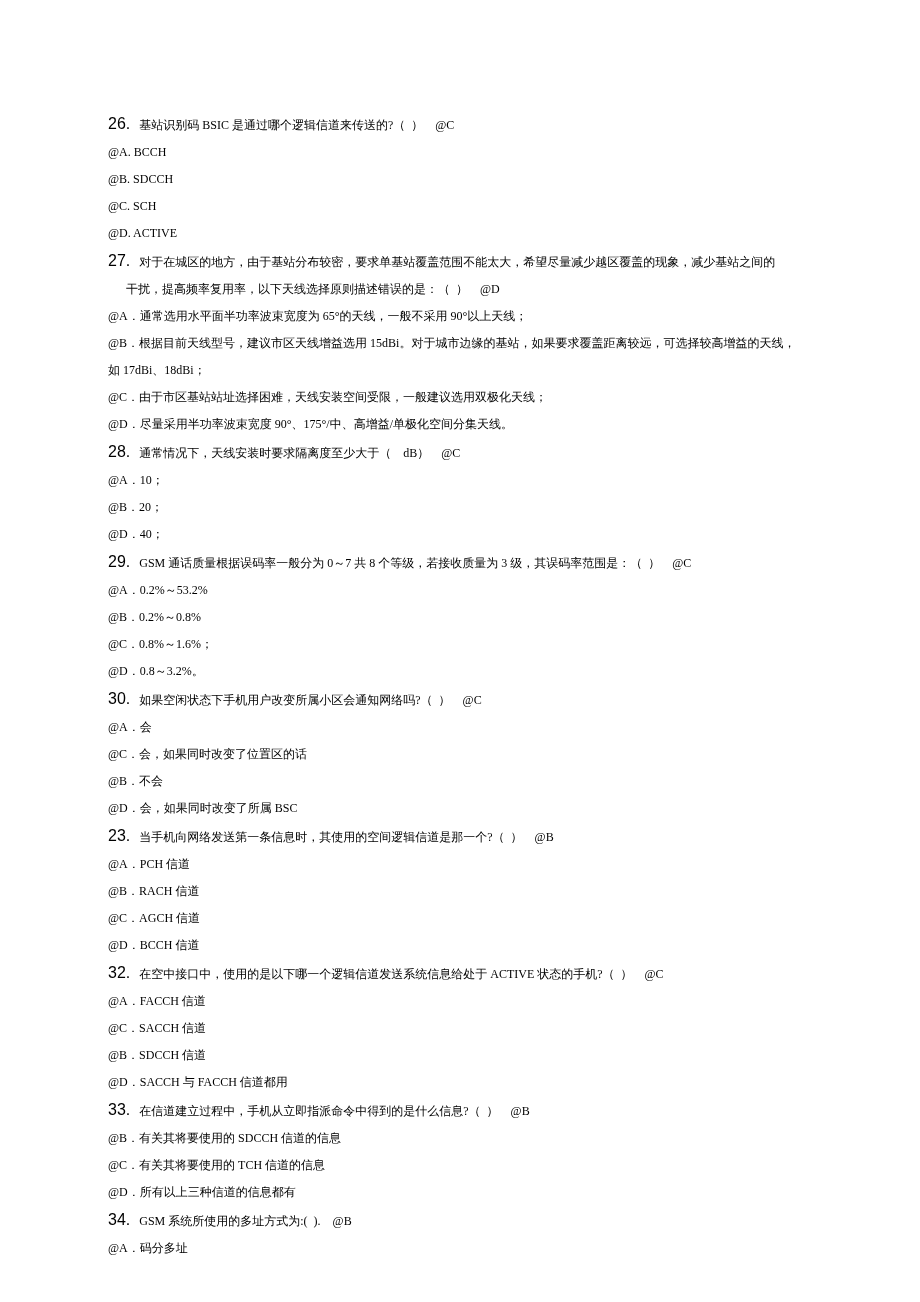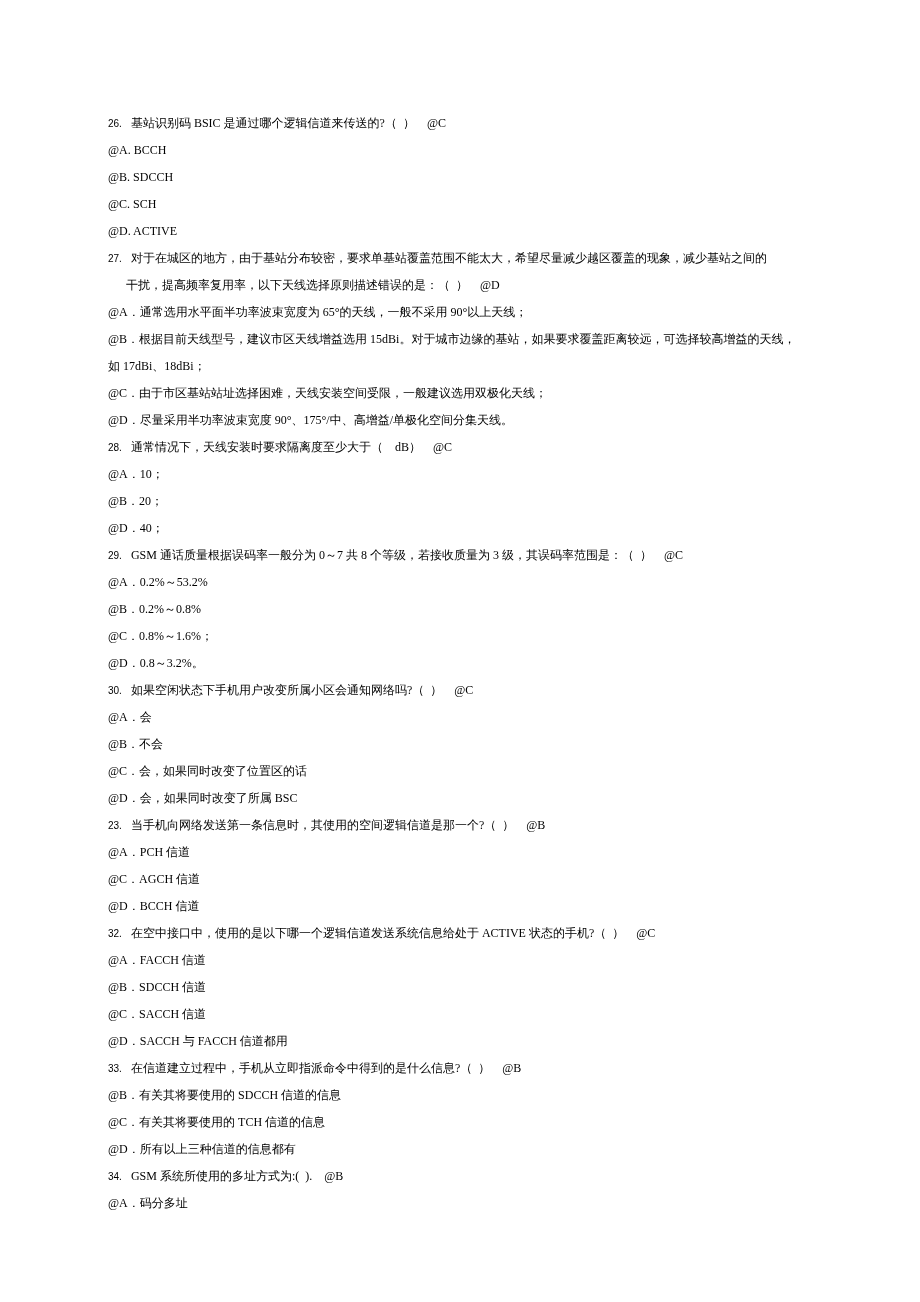--- a/index.html
+++ b/index.html
@@ -14,21 +14,21 @@
   .page {
     padding: 110px 108px 60px 108px;
     line-height: 27px;
   }
   .row {
     white-space: pre-wrap;
     word-break: break-all;
   }
   .qnum {
     font-family: Arial, "Helvetica Neue", Helvetica, sans-serif;
-    font-size: 10px;
+    font-size: 16px;
   }
 </style>
 </head>
 <body>
 
 <div class="page" id="page">
     <div class="row"><span class="qnum">26.</span><span>   基站识别码 BSIC 是通过哪个逻辑信道来传送的?（  ）    @C</span></div>
     <div class="row"><span>@A. BCCH</span></div>
     <div class="row"><span>@B. SDCCH</span></div>
     <div class="row"><span>@C. SCH</span></div>
@@ -44,31 +44,32 @@
     <div class="row"><span>@A．10；</span></div>
     <div class="row"><span>@B．20；</span></div>
     <div class="row"><span>@D．40；</span></div>
     <div class="row"><span class="qnum">29.</span><span>   GSM 通话质量根据误码率一般分为 0～7 共 8 个等级，若接收质量为 3 级，其误码率范围是：（  ）    @C</span></div>
     <div class="row"><span>@A．0.2%～53.2%</span></div>
     <div class="row"><span>@B．0.2%～0.8%</span></div>
     <div class="row"><span>@C．0.8%～1.6%；</span></div>
     <div class="row"><span>@D．0.8～3.2%。</span></div>
     <div class="row"><span class="qnum">30.</span><span>   如果空闲状态下手机用户改变所属小区会通知网络吗?（  ）    @C</span></div>
     <div class="row"><span>@A．会</span></div>
+    <div class="row"><span>@C．会，如果同时改变了位置区的话</span></div>
     <div class="row"><span>@B．不会</span></div>
-    <div class="row"><span>@C．会，如果同时改变了位置区的话</span></div>
     <div class="row"><span>@D．会，如果同时改变了所属 BSC</span></div>
     <div class="row"><span class="qnum">23.</span><span>   当手机向网络发送第一条信息时，其使用的空间逻辑信道是那一个?（  ）    @B</span></div>
     <div class="row"><span>@A．PCH 信道</span></div>
+    <div class="row"><span>@B．RACH 信道</span></div>
     <div class="row"><span>@C．AGCH 信道</span></div>
     <div class="row"><span>@D．BCCH 信道</span></div>
     <div class="row"><span class="qnum">32.</span><span>   在空中接口中，使用的是以下哪一个逻辑信道发送系统信息给处于 ACTIVE 状态的手机?（  ）    @C</span></div>
     <div class="row"><span>@A．FACCH 信道</span></div>
+    <div class="row"><span>@C．SACCH 信道</span></div>
     <div class="row"><span>@B．SDCCH 信道</span></div>
-    <div class="row"><span>@C．SACCH 信道</span></div>
     <div class="row"><span>@D．SACCH 与 FACCH 信道都用</span></div>
     <div class="row"><span class="qnum">33.</span><span>   在信道建立过程中，手机从立即指派命令中得到的是什么信息?（  ）    @B</span></div>
     <div class="row"><span>@B．有关其将要使用的 SDCCH 信道的信息</span></div>
     <div class="row"><span>@C．有关其将要使用的 TCH 信道的信息</span></div>
     <div class="row"><span>@D．所有以上三种信道的信息都有</span></div>
     <div class="row"><span class="qnum">34.</span><span>   GSM 系统所使用的多址方式为:(  ).    @B</span></div>
     <div class="row"><span>@A．码分多址</span></div>
   </div>
 
 </body></html>

